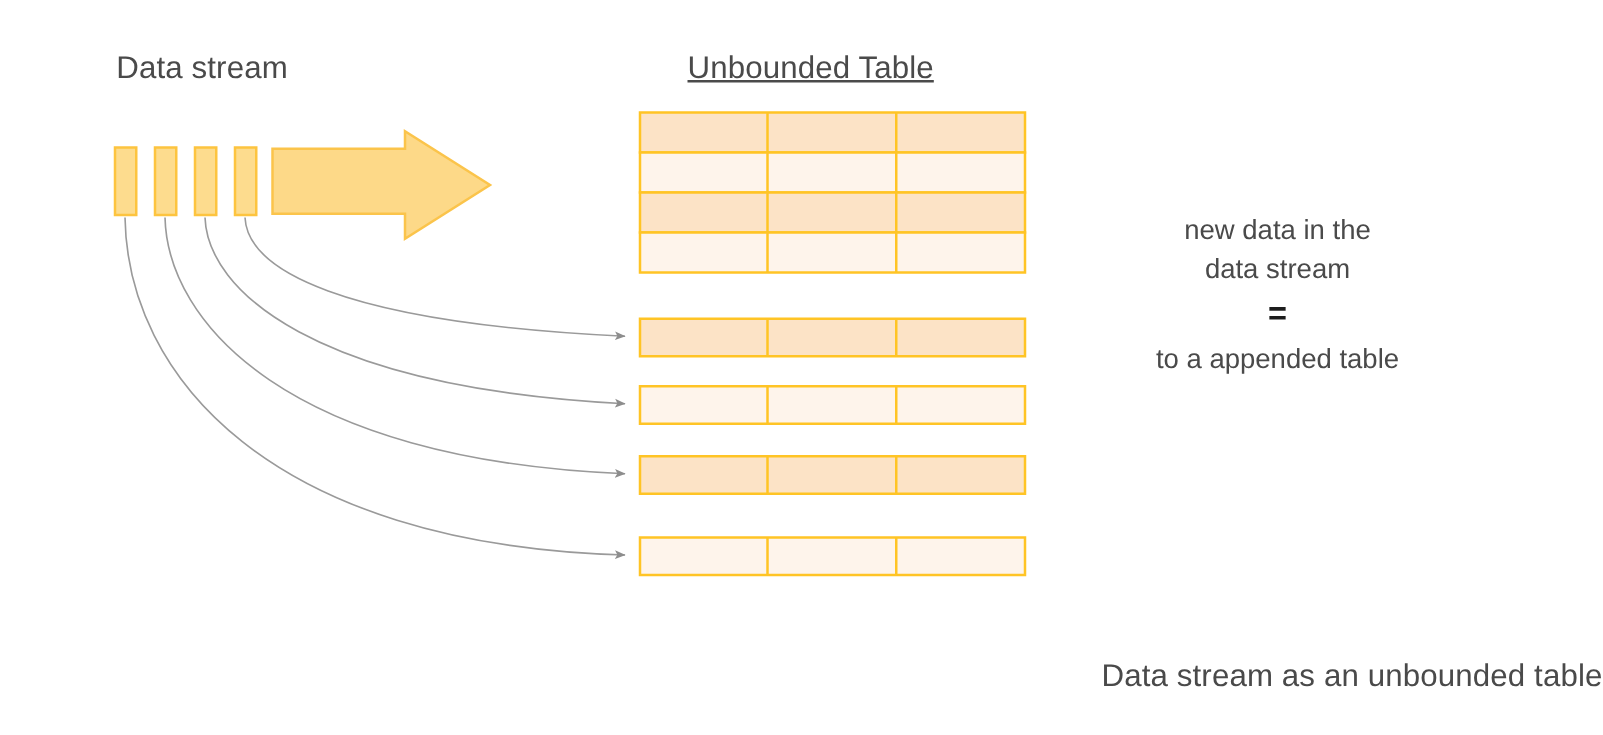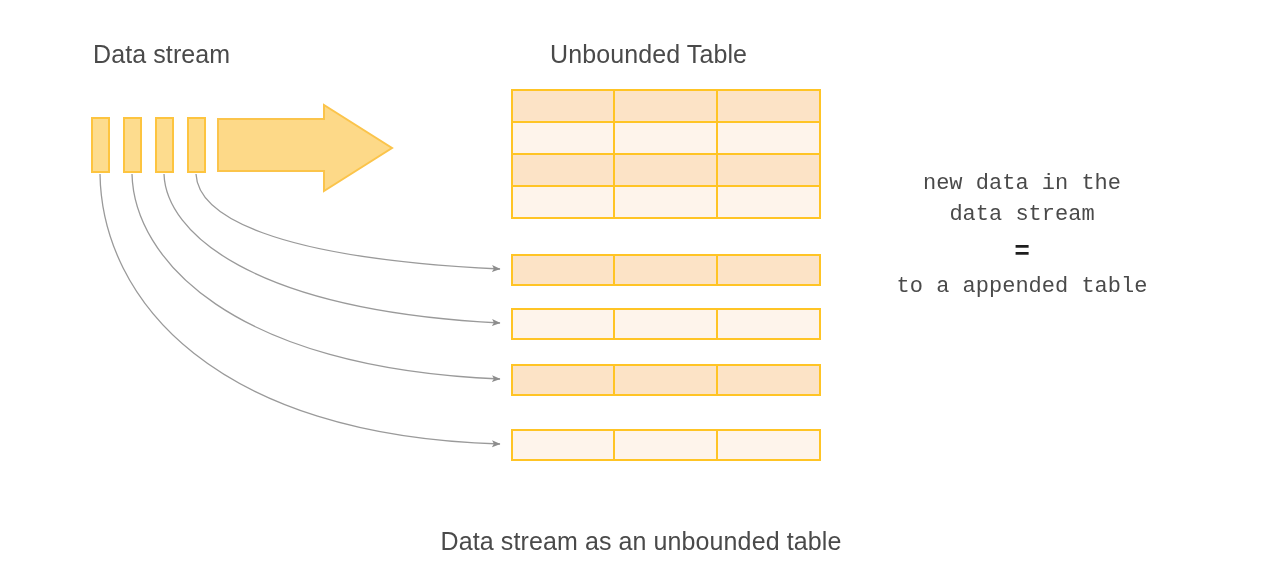--- a/index.html
+++ b/index.html
@@ -30,26 +30,27 @@
   }
   #label-data-stream {
     left: 93px;
     top: 40px;
     font-size: 25px;
   }
   #label-unbounded-table {
     left: 550px;
     top: 40px;
     font-size: 25px;
+    text-decoration: underline;
   }
   #caption {
     left: 0;
     top: 527px;
     width: 1282px;
-    text-align: center;
+    text-align: right;
     font-size: 25px;
   }
   #equation {
     position: absolute;
     left: 862px;
     top: 168px;
     width: 320px;
     text-align: center;
     font-size: 22px;
     font-weight: 300;
@@ -57,21 +58,21 @@
     line-height: 31px;
   }
   #equation .eq-sign {
     display: block;
     font-size: 26px;
     font-weight: 700;
     color: #1d1d1d;
     margin: 9px 0 10px 0;
     line-height: 22px;
   }
-  #equation .eq-line { display: block; font-family: Liberation Mono, monospace; }
+  #equation .eq-line { display: block; }
   svg.layer {
     position: absolute;
     left: 0; top: 0;
     width: 1282px;
     height: 588px;
     overflow: visible;
   }
 </style>
 </head>
 <body>

